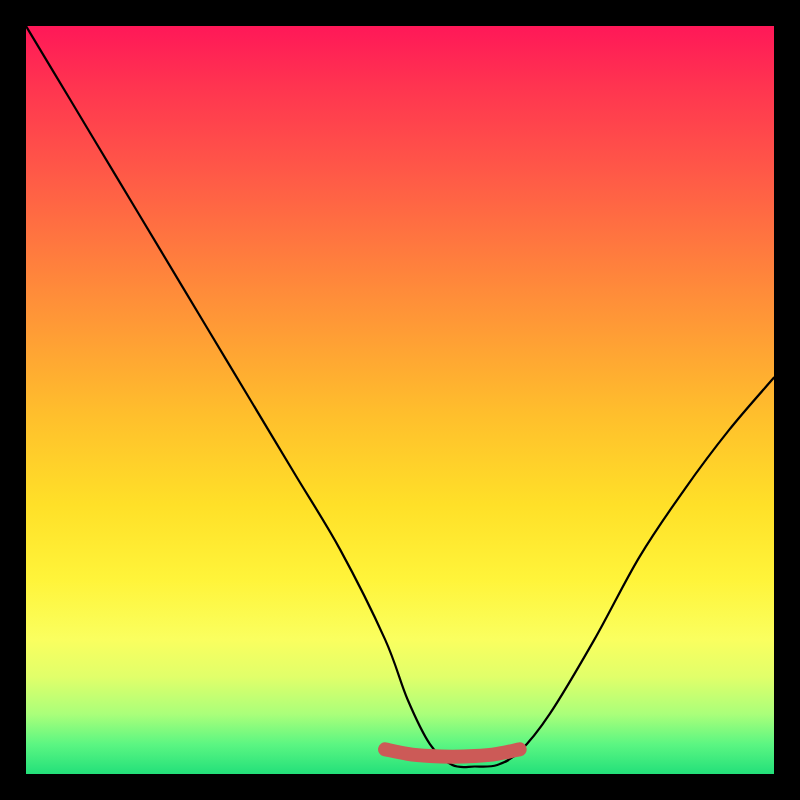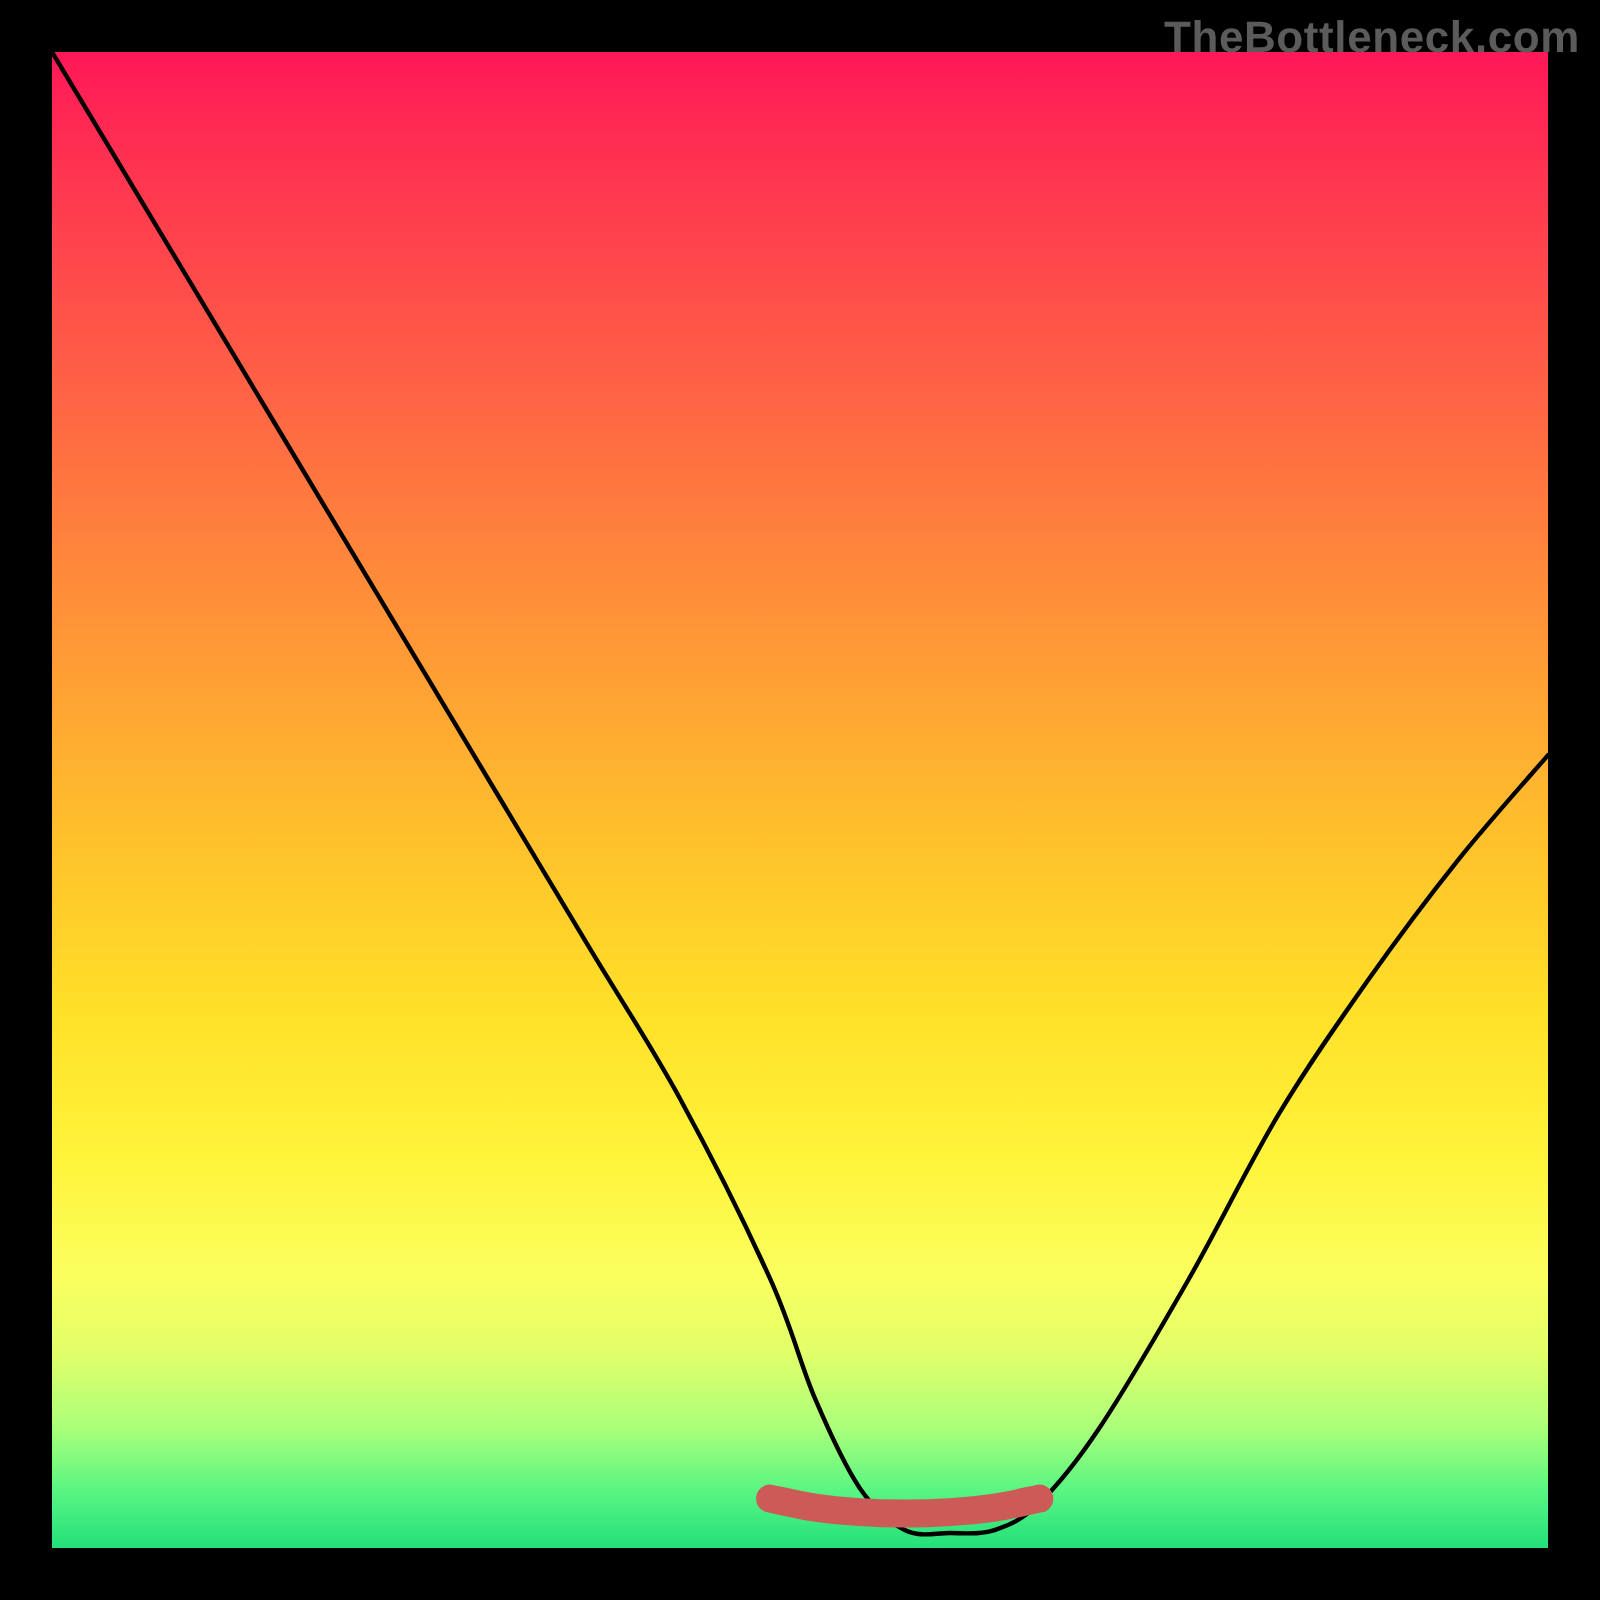--- a/index.html
+++ b/index.html
@@ -63,21 +63,20 @@
     top: 0;
     width: 100%;
     height: 100%;
     pointer-events: none;
   }
 </style>
 </head>
 <body>
 
 <div class="frame">
-  <div class="watermark">TheBottleneck.com</div>
 
   <div class="plot-area">
     <div class="gradient"></div>
     <svg class="svg-layer" viewBox="0 0 748 748" preserveAspectRatio="none">
       <path id="curve-path" fill="none" stroke="#000000" stroke-width="2.2" stroke-linejoin="round" stroke-linecap="round" d="M 0 0 C 7.48 12.47, 29.92 49.87, 44.88 74.80 C 59.84 99.73, 74.80 124.67, 89.76 149.60 C 104.72 174.53, 119.68 199.47, 134.64 224.40 C 149.60 249.33, 164.56 274.27, 179.52 299.20 C 194.48 324.13, 209.44 349.07, 224.40 374.00 C 239.36 398.93, 254.32 423.87, 269.28 448.80 C 284.24 473.73, 299.20 496.17, 314.16 523.60 C 329.12 551.03, 347.82 588.43, 359.04 613.36 C 370.26 638.29, 374.00 655.75, 381.48 673.20 C 388.96 690.65, 396.44 707.11, 403.92 718.08 C 411.40 729.05, 418.88 735.28, 426.36 739.02 C 433.84 742.76, 441.32 740.52, 448.80 740.52 C 456.28 740.52, 463.76 741.52, 471.24 739.02 C 478.72 736.53, 484.95 734.04, 493.68 725.56 C 502.41 717.08, 511.13 706.86, 523.60 688.16 C 536.07 669.46, 553.52 639.54, 568.48 613.36 C 583.44 587.18, 598.40 556.01, 613.36 531.08 C 628.32 506.15, 643.28 484.95, 658.24 463.76 C 673.20 442.57, 688.16 422.62, 703.12 403.92 C 718.08 385.22, 740.52 360.29, 748.00 351.56"></path>
       <path id="marker-path" fill="none" stroke="#cc5a57" stroke-width="14" stroke-linecap="round" stroke-linejoin="round" d="M 359.03999999999996 723.316 C 362.78 724.06, 374.00 726.68, 381.48 727.80 C 388.96 728.93, 396.44 729.55, 403.92 730.05 C 411.40 730.55, 418.88 730.80, 426.36 730.80 C 433.84 730.80, 441.32 730.55, 448.80 730.05 C 456.28 729.55, 463.76 728.93, 471.24 727.80 C 478.72 726.68, 489.94 724.06, 493.68 723.32"></path>
     </svg>
   </div>
 </div>
 

